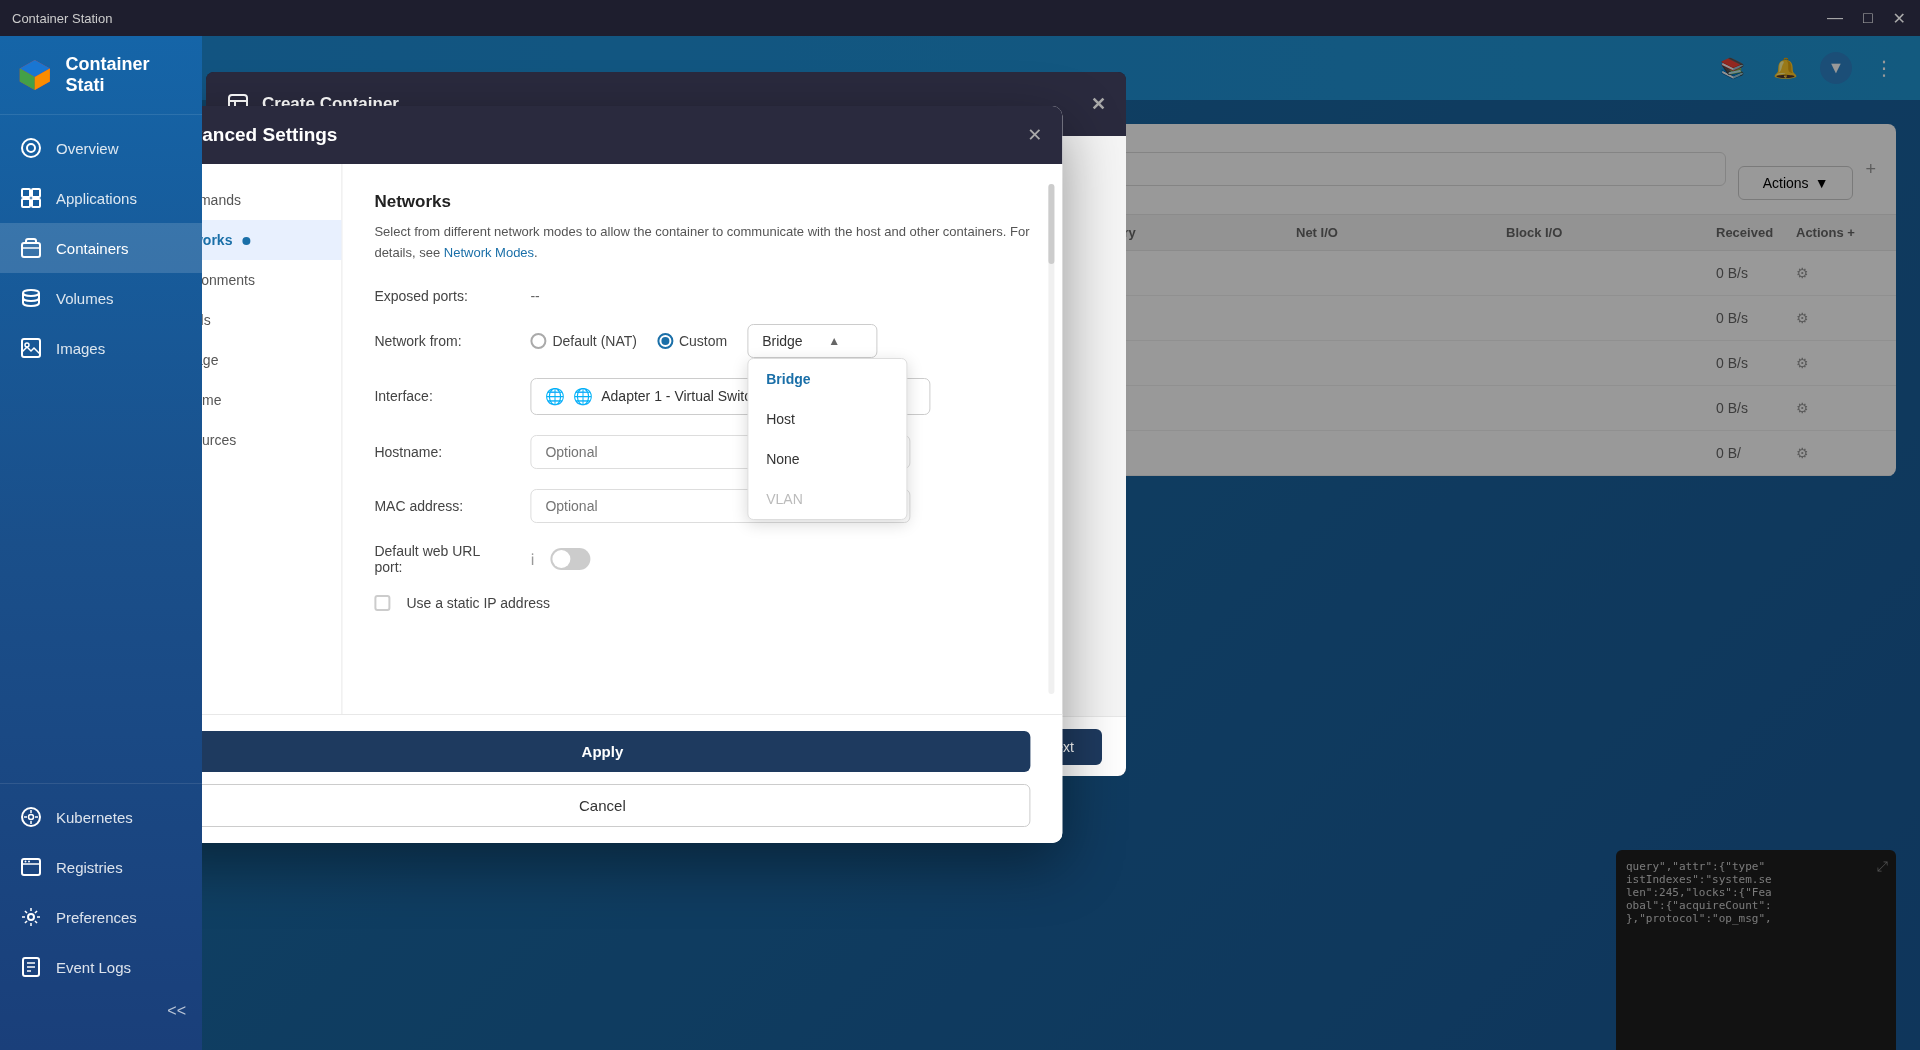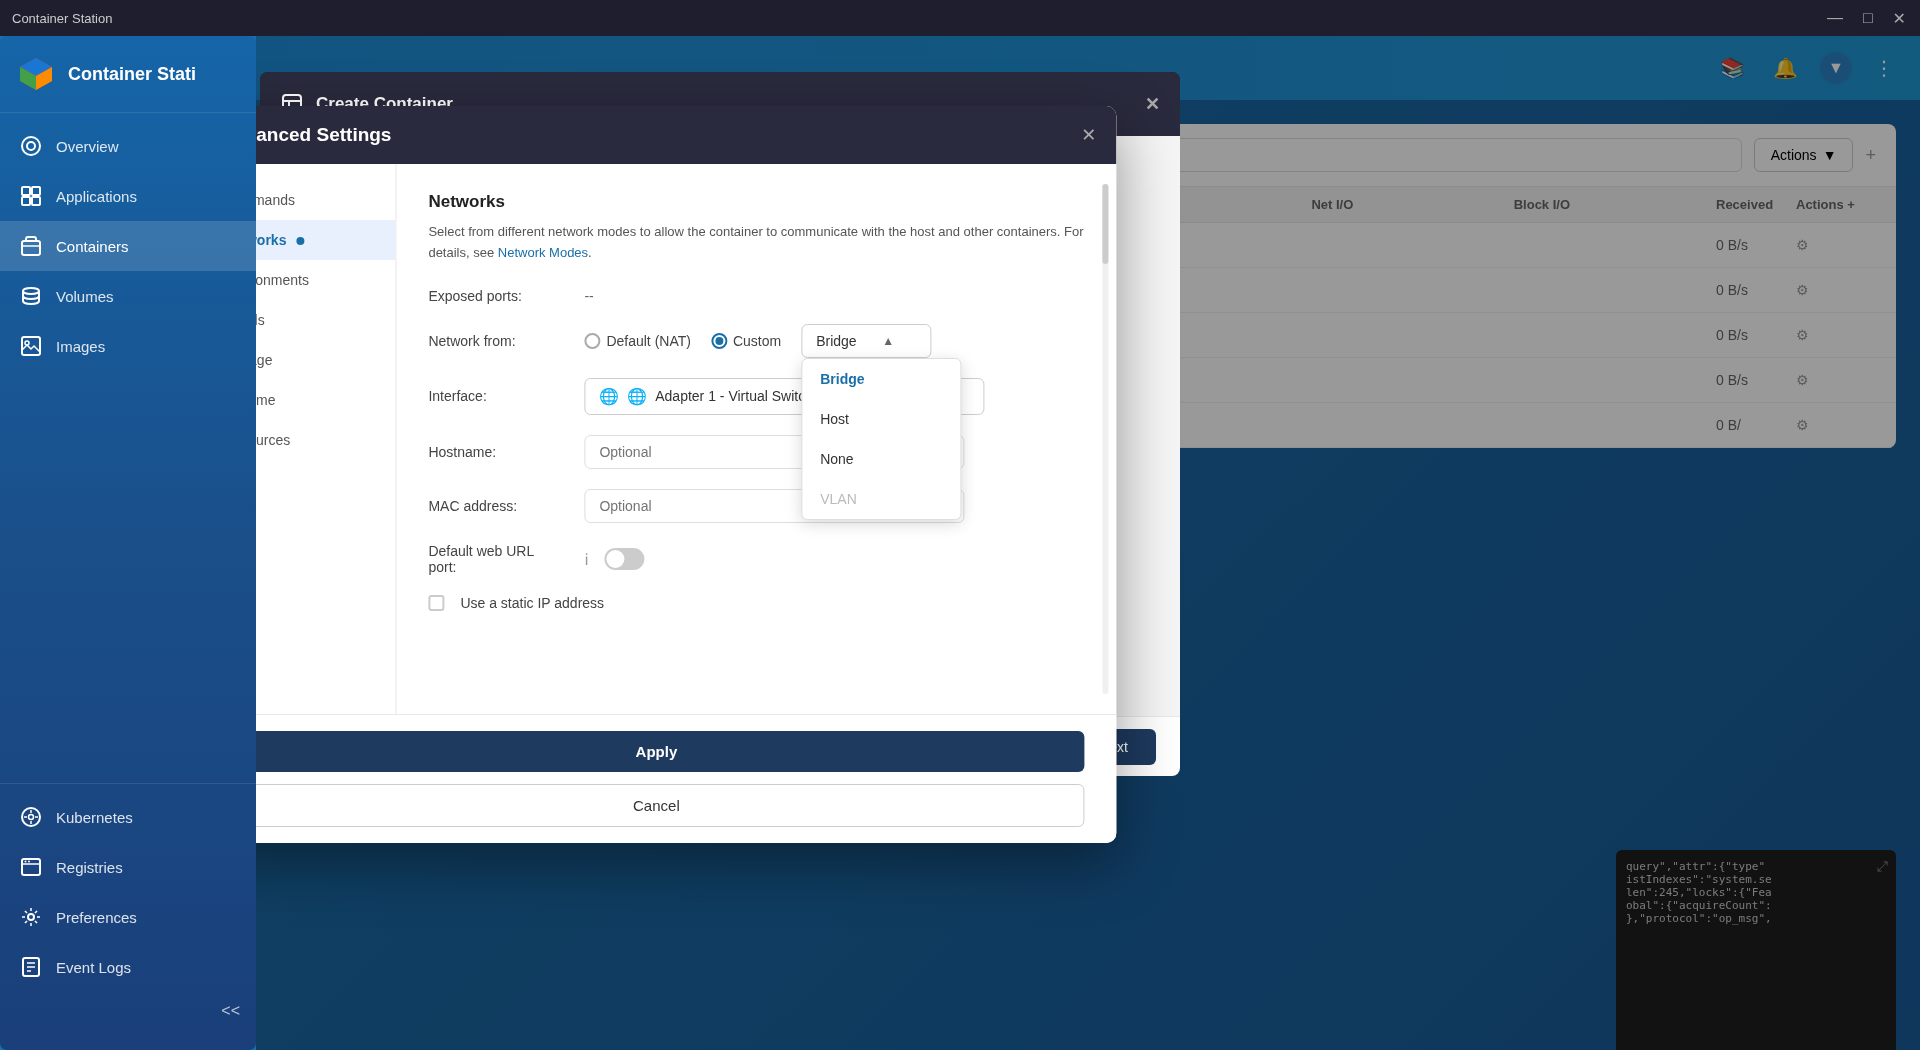--- a/index.html
+++ b/index.html
@@ -31,27 +31,26 @@
     }
 
     
     .app {
       display: flex;
       height: calc(1050px - 36px);
     }
 
     
     .sidebar {
-      width: 256px;
+      width: 202px;
       background: linear-gradient(180deg, #1565a8 0%, #1a4f8a 50%, #1a3f7a 100%);
       display: flex;
       flex-direction: column;
       padding-top: 0;
       flex-shrink: 0;
-      border-radius: 7px;
     }
     .sidebar-logo {
       display: flex;
       align-items: center;
       padding: 18px 16px;
       gap: 12px;
       border-bottom: 1px solid rgba(255,255,255,0.1);
       margin-bottom: 8px;
     }
     .logo-icon {
@@ -186,26 +185,27 @@
       border: 1px solid #ddd;
       border-radius: 6px;
       padding: 8px 12px;
       font-size: 14px;
       flex: 1;
     }
     .btn-actions {
       background: #fff;
       border: 1px solid #ccc;
       border-radius: 6px;
-      padding: 8px 16px;
+      padding: 8px 24px;
       font-size: 14px;
       cursor: pointer;
       display: flex;
       align-items: center;
       gap: 6px;
+      margin-top: 28px;
     }
 
     .table-header {
       display: grid;
       grid-template-columns: 2fr 1fr 1fr 1fr 1fr 1fr 80px 80px;
       background: #f5f5f5;
       padding: 10px 20px;
       font-size: 13px;
       color: #666;
       font-weight: 600;

